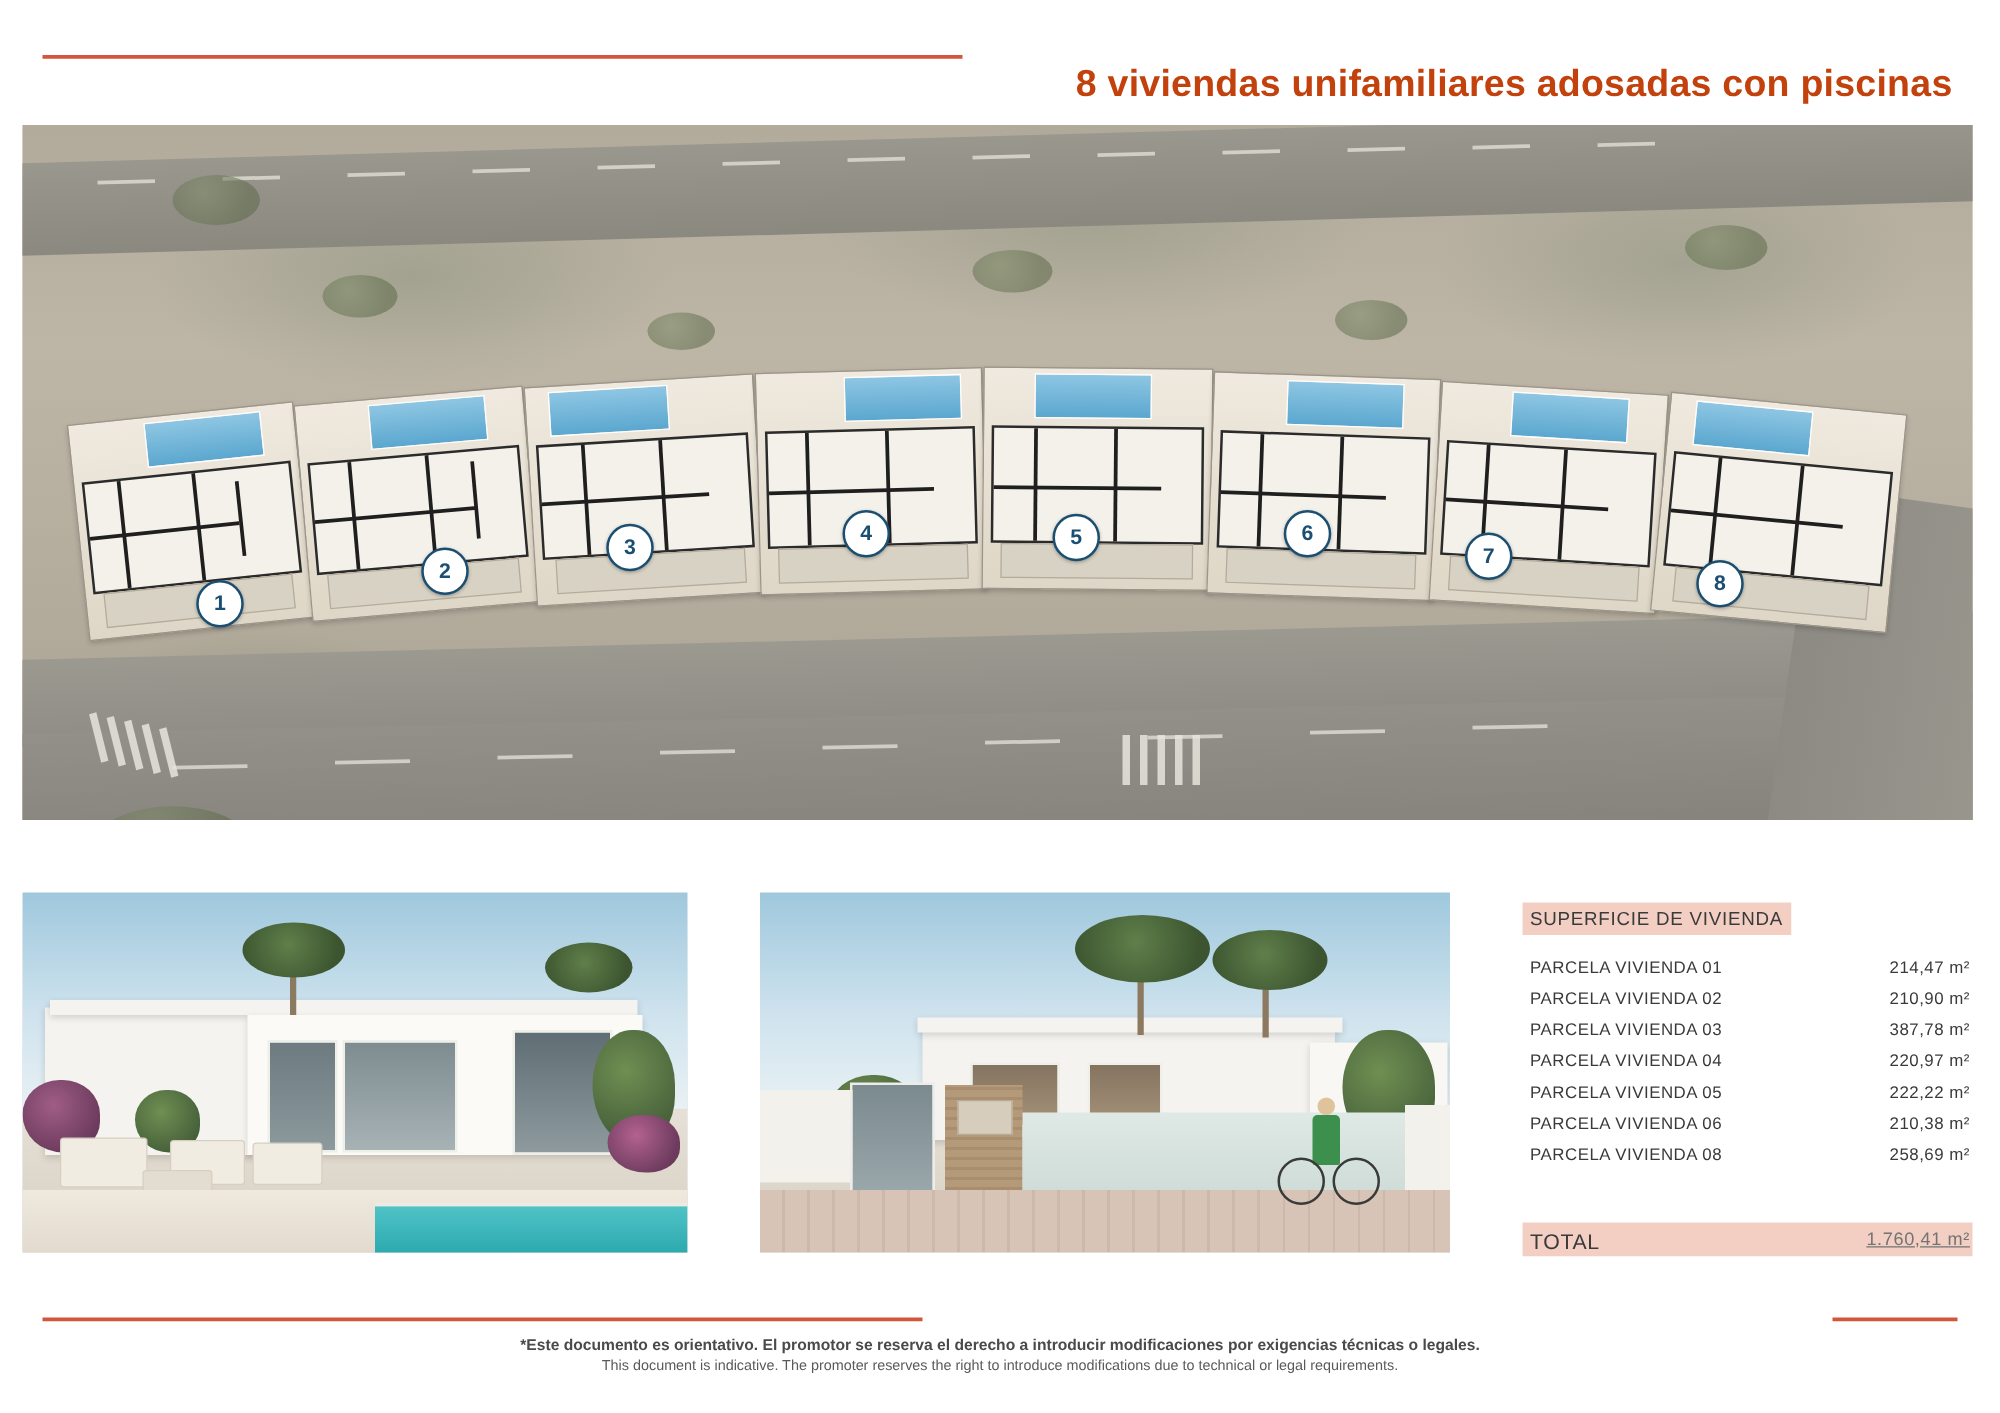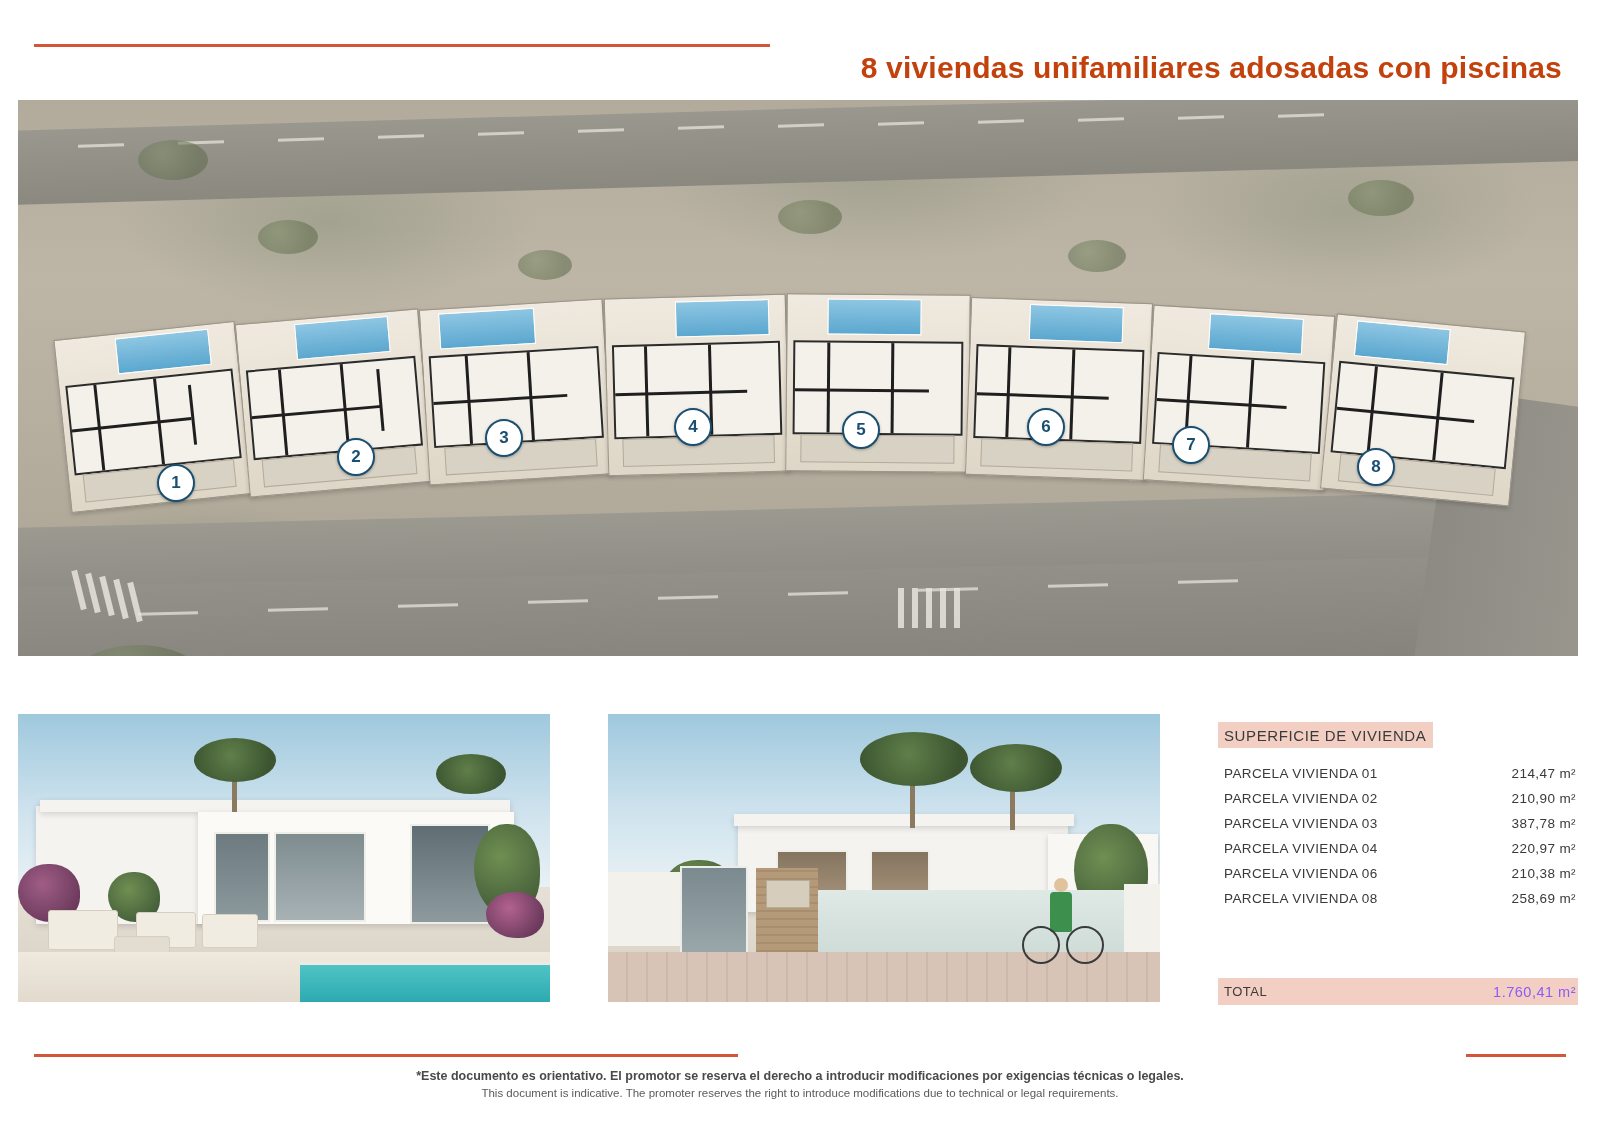--- a/index.html
+++ b/index.html
@@ -295,30 +295,31 @@
   .total-bar {
     position: absolute;
     left: 0; top: 264px;
     width: 360px;
     height: 27px;
     background: #f3cfc3;
   }
   .total-label {
     position: absolute;
     left: 6px; top: 270px;
-    font-size: 13px;
+    font-size: 17px;
     letter-spacing: 0.5px;
     color: #3a3a3a;
   }
   .total-value {
     position: absolute;
     right: 2px; top: 270px;
     font-size: 14.5px;
     letter-spacing: 0.5px;
-    color: #8b5cf6;
+    color: #737373;
+    text-decoration: underline;
   }
 
   
   .footer-rule-left {
     position: absolute;
     left: 34px;
     top: 1054px;
     width: 704px;
     height: 3px;
     background: #d4563a;
@@ -596,20 +597,24 @@
     </div>
     <div class="trow">
       <span class="lbl">PARCELA VIVIENDA 03</span>
       <span class="val">387,78 m²</span>
     </div>
     <div class="trow">
       <span class="lbl">PARCELA VIVIENDA 04</span>
       <span class="val">220,97 m²</span>
     </div>
     <div class="trow">
+      <span class="lbl">PARCELA VIVIENDA 05</span>
+      <span class="val">222,22 m²</span>
+    </div>
+    <div class="trow">
       <span class="lbl">PARCELA VIVIENDA 06</span>
       <span class="val">210,38 m²</span>
     </div>
     <div class="trow">
       <span class="lbl">PARCELA VIVIENDA 08</span>
       <span class="val">258,69 m²</span>
     </div>
   </div>
 
   <div class="total-bar"></div>

